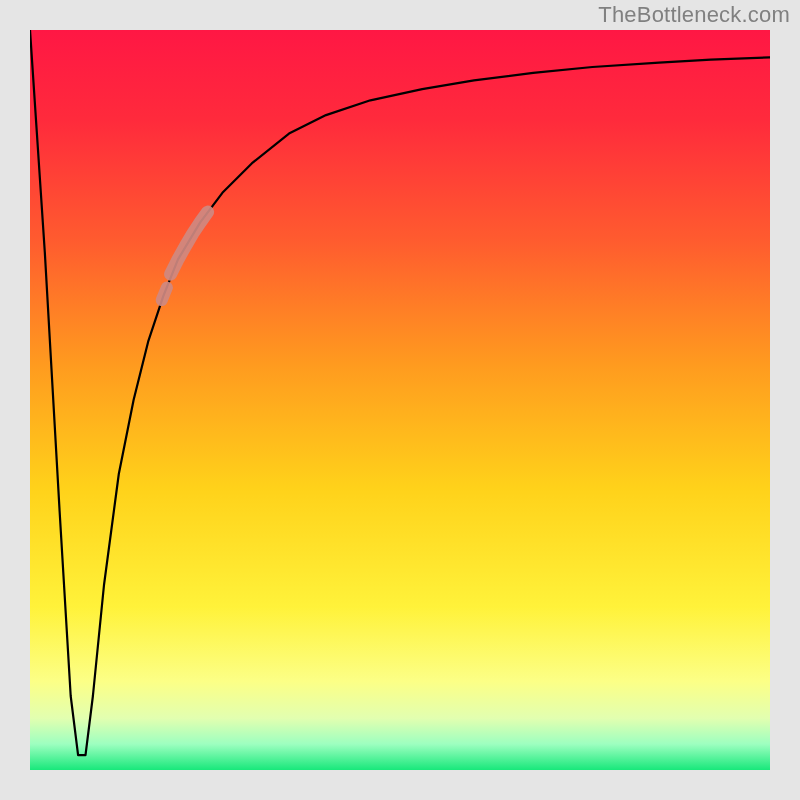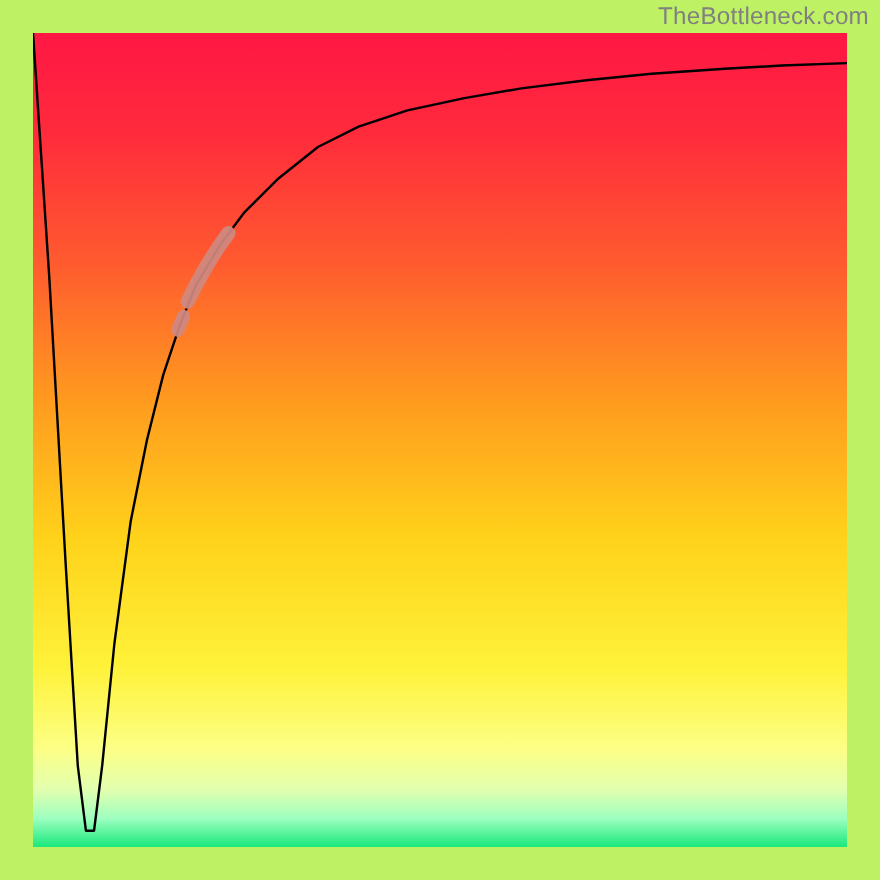--- a/index.html
+++ b/index.html
@@ -8,21 +8,21 @@
     width: 800px;
     height: 800px;
     overflow: hidden;
     background: #000;
     font-family: Arial, Helvetica, sans-serif;
   }
   .frame {
     position: relative;
     width: 800px;
     height: 800px;
-    background: #bef264;
+    background: #e5e5e5;
   }
   .watermark {
     position: absolute;
     top: 2px;
     right: 10px;
     color: #808080;
     font-size: 22px;
     font-weight: 500;
     letter-spacing: 0.2px;
     z-index: 10;

